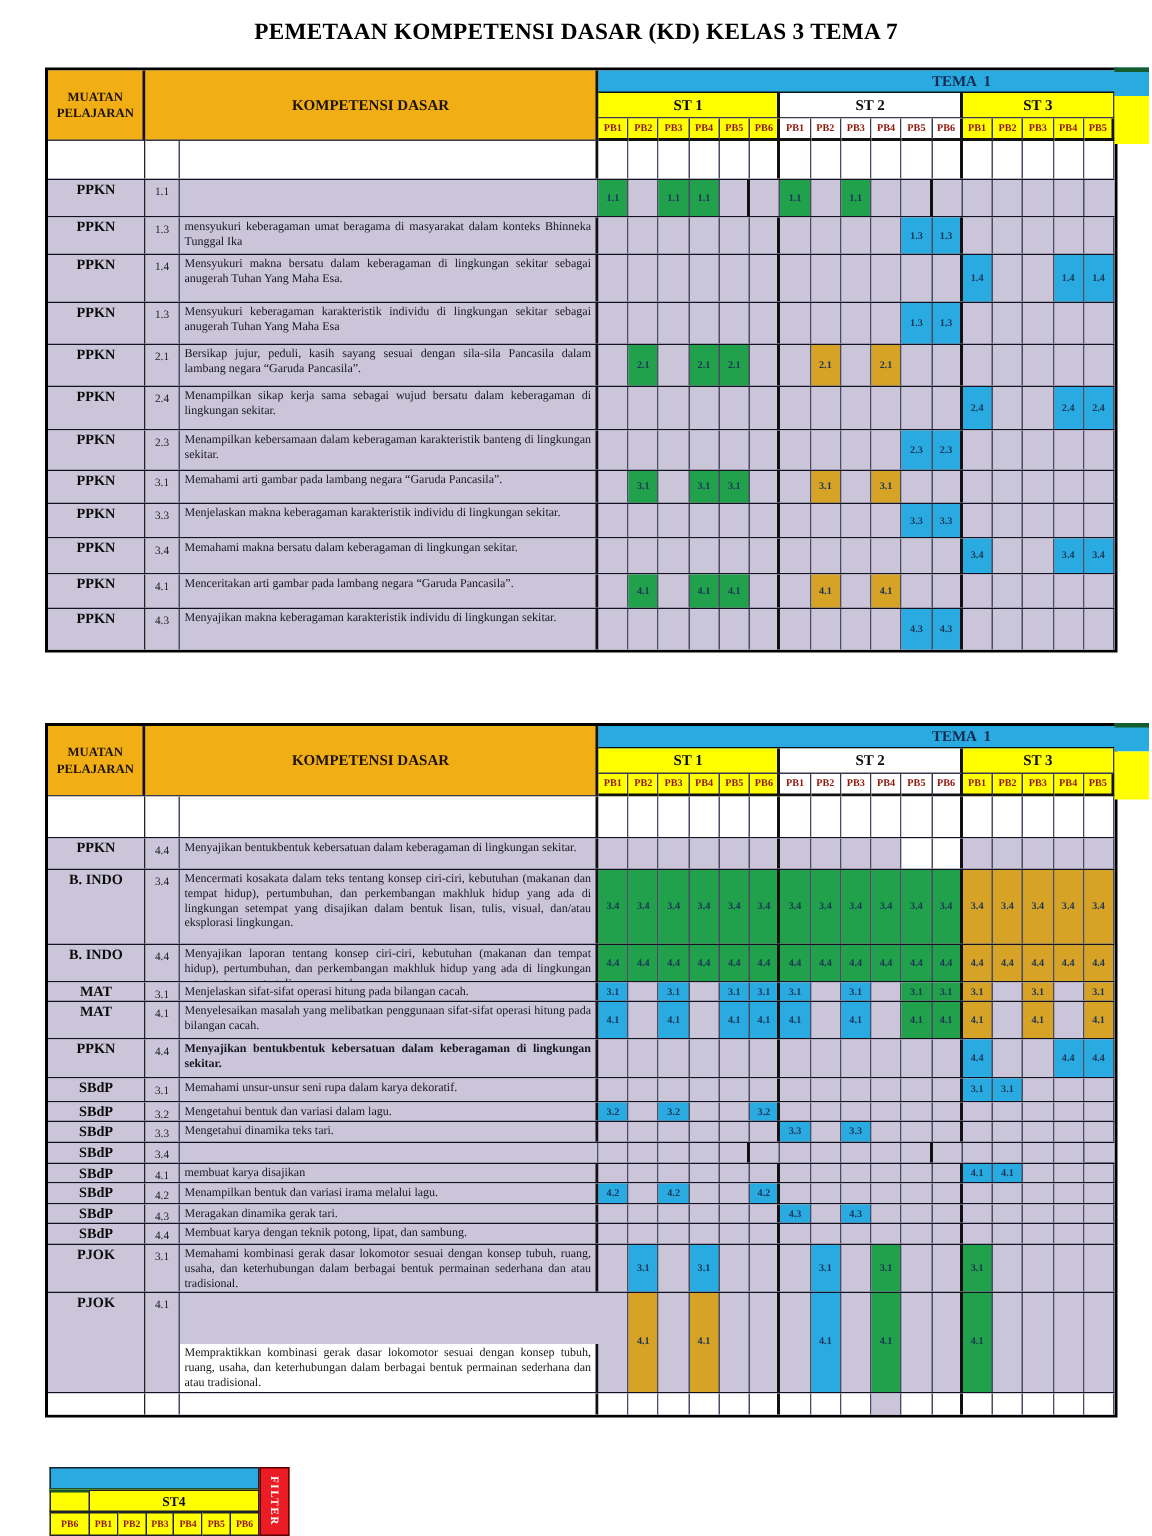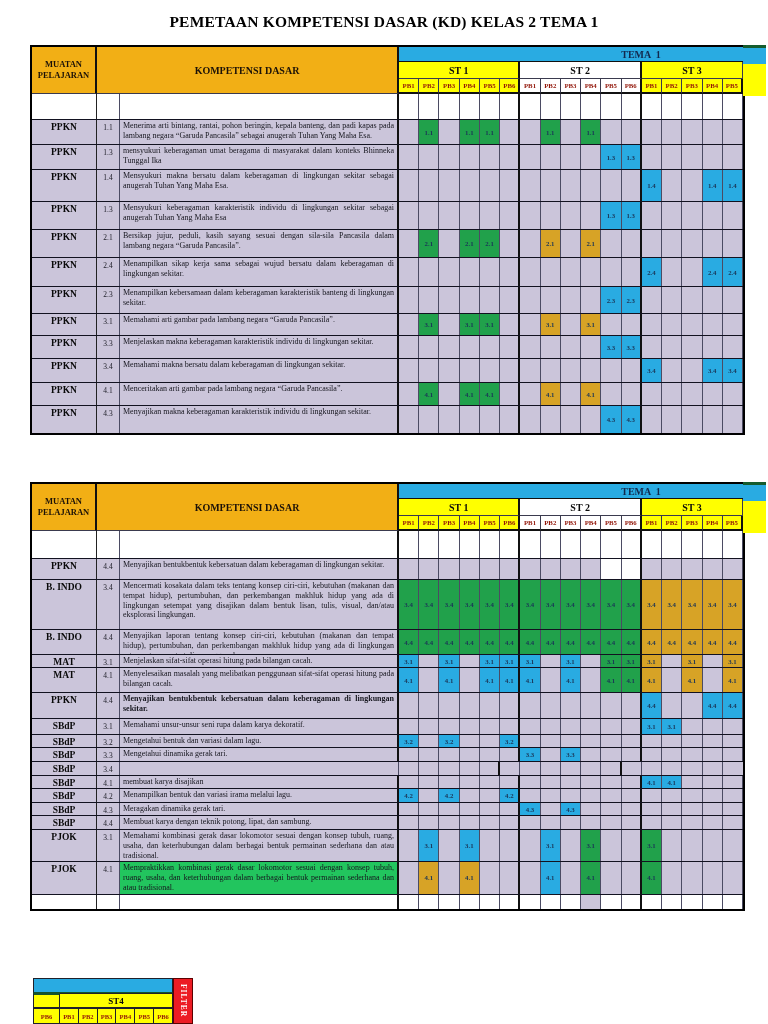--- a/index.html
+++ b/index.html
@@ -44,21 +44,21 @@
   .f-pbs{position:absolute;left:0;top:30px;width:140px;height:16px;display:flex}
   .fpb{width:18.83px;height:16px;background:var(--yellow);border:1px solid #20202a;border-left:none;color:var(--pb_text);font-weight:bold;font-size:6.5px;display:flex;align-items:center;justify-content:center}
   .fpb.first{width:27px;border-left:1px solid #20202a}
   .f-filter{position:absolute;left:140px;top:0;width:20px;height:46px;background:var(--red);color:#fff;
     display:flex;align-items:center;justify-content:center;writing-mode:vertical-rl;
     font-size:7.5px;font-weight:bold;letter-spacing:1px;border:1px solid #5c0000}
 </style>
 </head>
 <body>
 
-<div class="title">PEMETAAN KOMPETENSI DASAR (KD) KELAS 2 TEMA 1</div>
+<div class="title">PEMETAAN KOMPETENSI DASAR (KD) KELAS 3 TEMA 7</div>
 
 <section class="ktable t1">
   <div class="bleed-blue"></div>
   <div class="bleed-yellow"></div>
   <div class="khead">
       <div class="hc muatan">MUATAN PELAJARAN</div>
       <div class="hc kdhdr">KOMPETENSI DASAR</div>
       <div class="hc tema">TEMA  1</div>
       <div class="hc st gend-soft" style="grid-column: 4 / span 6; background: rgb(255, 255, 0); border-right: 2px solid rgb(17, 17, 17);">ST 1</div>
       <div class="hc pb" style="grid-column: 4; background: rgb(255, 255, 0);">PB1</div>
@@ -100,21 +100,20 @@
         <div class="dc pbcell gend" style="background: rgb(255, 255, 255);"></div>
         <div class="dc pbcell" style="background: rgb(255, 255, 255);"></div>
         <div class="dc pbcell" style="background: rgb(255, 255, 255);"></div>
         <div class="dc pbcell" style="background: rgb(255, 255, 255);"></div>
         <div class="dc pbcell" style="background: rgb(255, 255, 255);"></div>
         <div class="dc pbcell" style="background: rgb(255, 255, 255);"></div>
       </div>
       <div class="krow" style="min-height: 25px;">
         <div class="dc subj" style="background: rgb(203, 197, 218);">PPKN</div>
         <div class="dc kdn" style="background: rgb(203, 197, 218);">1.1</div>
-        <div class="dc desc" style="background: rgb(203, 197, 218);">Menerima arti bintang, rantai, pohon beringin, kepala banteng, dan padi kapas pada lambang negara “Garuda Pancasila” sebagai anugerah Tuhan Yang Maha Esa.</div>
         <div class="dc pbcell" style="background: rgb(203, 197, 218);"></div>
         <div class="dc pbcell" style="background: rgb(33, 161, 75);">1.1</div>
         <div class="dc pbcell" style="background: rgb(203, 197, 218);"></div>
         <div class="dc pbcell" style="background: rgb(33, 161, 75);">1.1</div>
         <div class="dc pbcell" style="background: rgb(33, 161, 75);">1.1</div>
         <div class="dc pbcell gend" style="background: rgb(203, 197, 218);"></div>
         <div class="dc pbcell" style="background: rgb(203, 197, 218);"></div>
         <div class="dc pbcell" style="background: rgb(33, 161, 75);">1.1</div>
         <div class="dc pbcell" style="background: rgb(203, 197, 218);"></div>
         <div class="dc pbcell" style="background: rgb(33, 161, 75);">1.1</div>
@@ -594,21 +593,21 @@
         <div class="dc pbcell gend" style="background: rgb(203, 197, 218);"></div>
         <div class="dc pbcell" style="background: rgb(203, 197, 218);"></div>
         <div class="dc pbcell" style="background: rgb(203, 197, 218);"></div>
         <div class="dc pbcell" style="background: rgb(203, 197, 218);"></div>
         <div class="dc pbcell" style="background: rgb(203, 197, 218);"></div>
         <div class="dc pbcell" style="background: rgb(203, 197, 218);"></div>
       </div>
       <div class="krow" style="min-height: 14px;">
         <div class="dc subj" style="background: rgb(203, 197, 218);">SBdP</div>
         <div class="dc kdn" style="background: rgb(203, 197, 218);">3.3</div>
-        <div class="dc desc" style="background: rgb(203, 197, 218);">Mengetahui dinamika gerak tari.</div>
+        <div class="dc desc" style="background: rgb(203, 197, 218);">Mengetahui dinamika teks tari.</div>
         <div class="dc pbcell" style="background: rgb(203, 197, 218);"></div>
         <div class="dc pbcell" style="background: rgb(203, 197, 218);"></div>
         <div class="dc pbcell" style="background: rgb(203, 197, 218);"></div>
         <div class="dc pbcell" style="background: rgb(203, 197, 218);"></div>
         <div class="dc pbcell" style="background: rgb(203, 197, 218);"></div>
         <div class="dc pbcell gend" style="background: rgb(203, 197, 218);"></div>
         <div class="dc pbcell" style="background: rgb(41, 171, 226);">3.3</div>
         <div class="dc pbcell" style="background: rgb(203, 197, 218);"></div>
         <div class="dc pbcell" style="background: rgb(41, 171, 226);">3.3</div>
         <div class="dc pbcell" style="background: rgb(203, 197, 218);"></div>
@@ -747,21 +746,21 @@
         <div class="dc pbcell gend" style="background: rgb(203, 197, 218);"></div>
         <div class="dc pbcell" style="background: rgb(33, 161, 75);">3.1</div>
         <div class="dc pbcell" style="background: rgb(203, 197, 218);"></div>
         <div class="dc pbcell" style="background: rgb(203, 197, 218);"></div>
         <div class="dc pbcell" style="background: rgb(203, 197, 218);"></div>
         <div class="dc pbcell" style="background: rgb(203, 197, 218);"></div>
       </div>
       <div class="krow" style="min-height: 32px;">
         <div class="dc subj" style="background: rgb(203, 197, 218);">PJOK</div>
         <div class="dc kdn" style="background: rgb(203, 197, 218);">4.1</div>
-        <div class="dc desc" style="background: #22c55e;">Mempraktikkan kombinasi gerak dasar lokomotor sesuai dengan konsep tubuh, ruang, usaha, dan keterhubungan dalam berbagai bentuk permainan sederhana dan atau tradisional.</div>
+        <div class="dc desc" style="background: #ffffff; margin-top: 34px;">Mempraktikkan kombinasi gerak dasar lokomotor sesuai dengan konsep tubuh, ruang, usaha, dan keterhubungan dalam berbagai bentuk permainan sederhana dan atau tradisional.</div>
         <div class="dc pbcell" style="background: rgb(203, 197, 218);"></div>
         <div class="dc pbcell" style="background: rgb(215, 163, 38);">4.1</div>
         <div class="dc pbcell" style="background: rgb(203, 197, 218);"></div>
         <div class="dc pbcell" style="background: rgb(215, 163, 38);">4.1</div>
         <div class="dc pbcell" style="background: rgb(203, 197, 218);"></div>
         <div class="dc pbcell gend" style="background: rgb(203, 197, 218);"></div>
         <div class="dc pbcell" style="background: rgb(203, 197, 218);"></div>
         <div class="dc pbcell" style="background: rgb(41, 171, 226);">4.1</div>
         <div class="dc pbcell" style="background: rgb(203, 197, 218);"></div>
         <div class="dc pbcell" style="background: rgb(33, 161, 75);">4.1</div>

